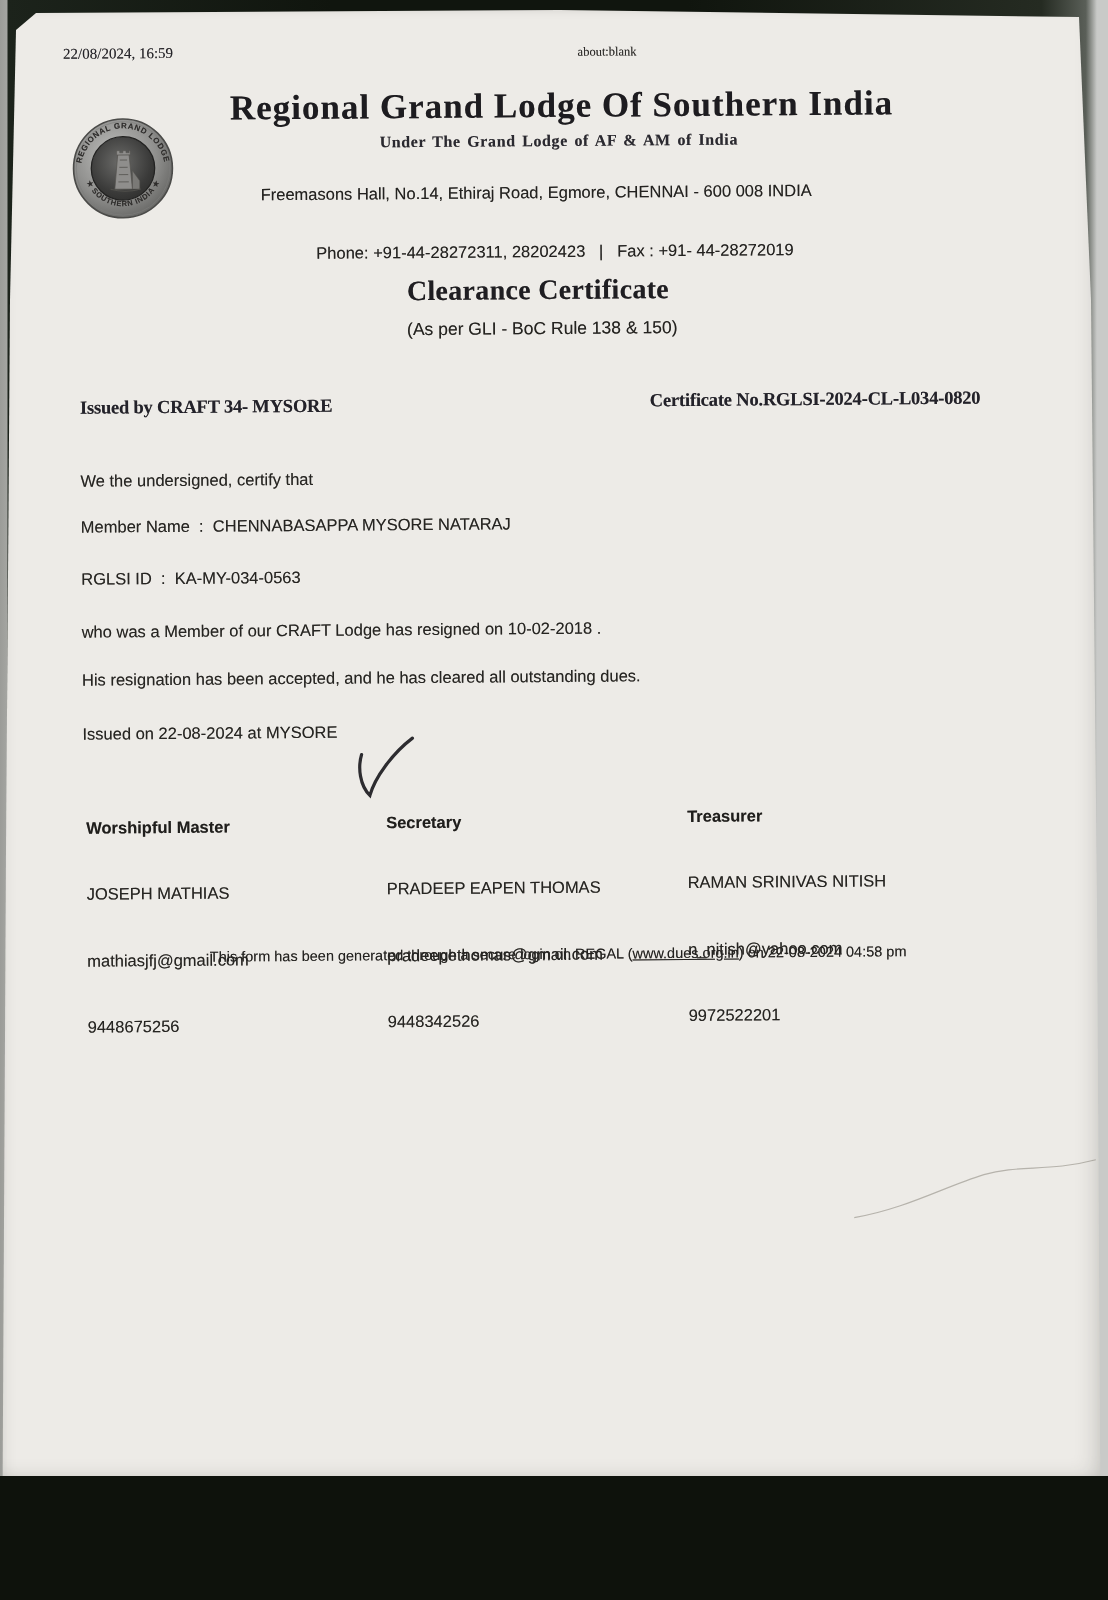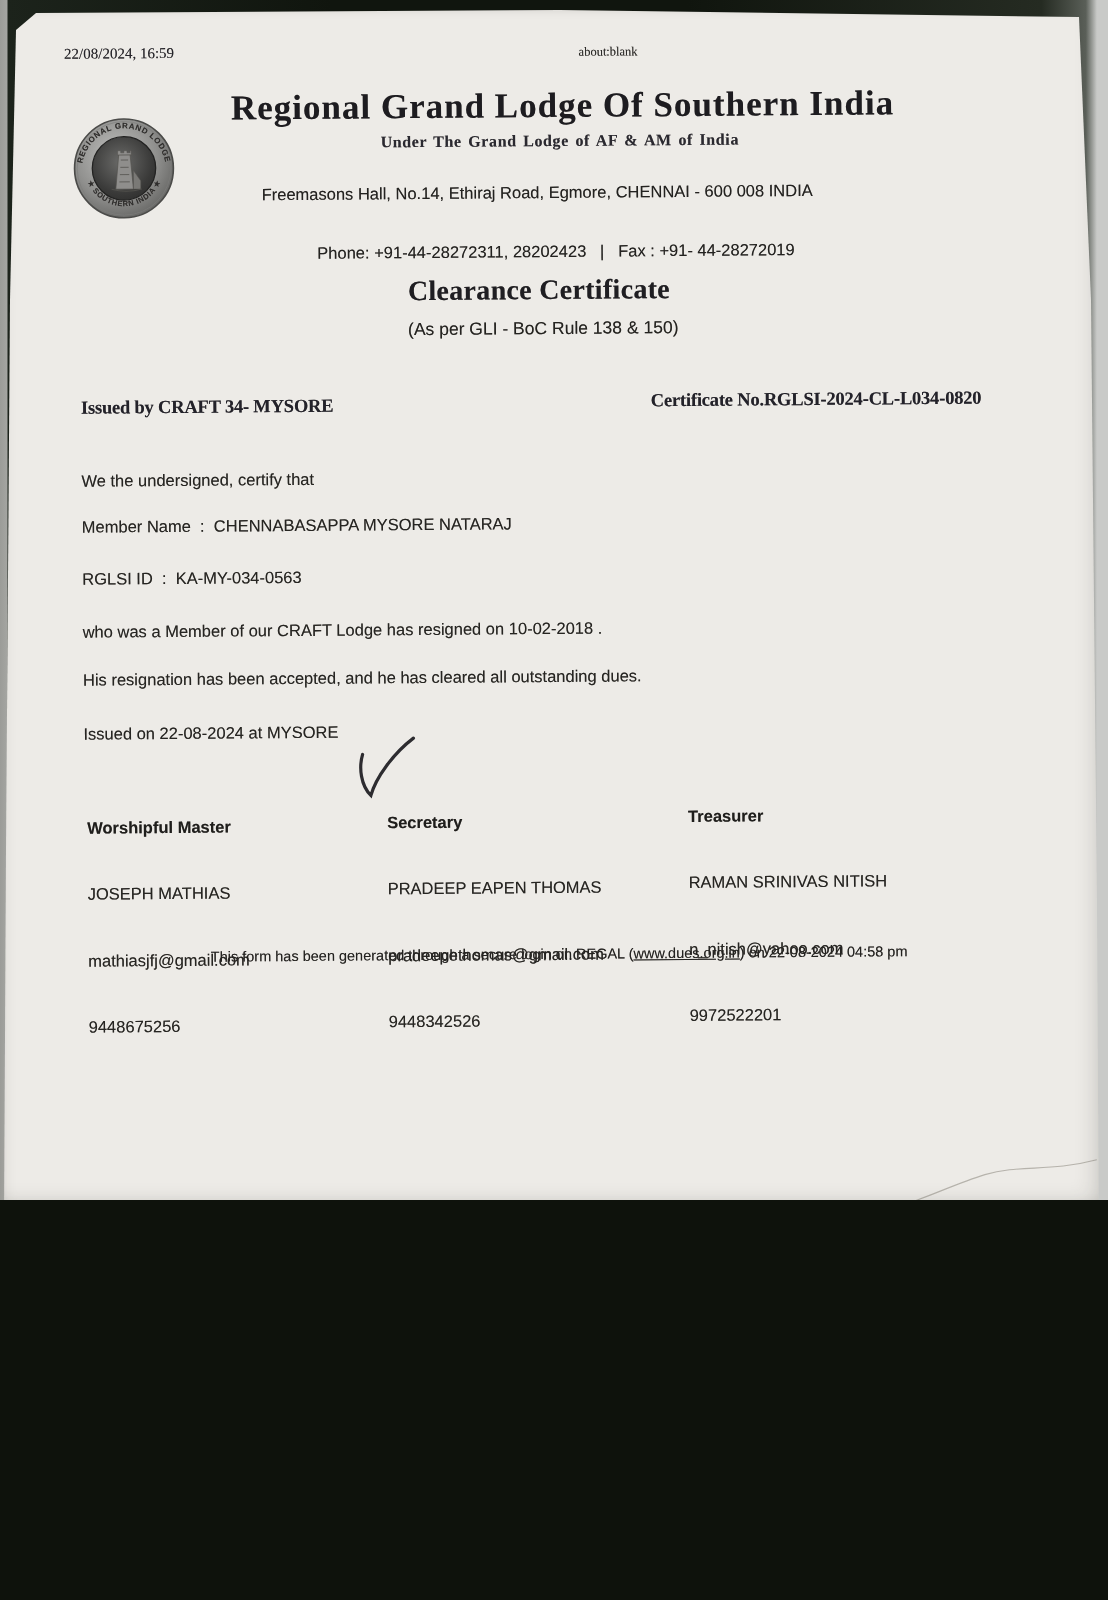--- a/index.html
+++ b/index.html
@@ -1,18 +1,18 @@
 <!DOCTYPE html>
 <html><head>
 <meta charset="utf-8">
 <style>
   html,body{margin:0;padding:0;background:#0e120c;}
   .photo{
     position:relative;
-    width:1108px;height:1200px;
+    width:1108px;height:1476px;
     overflow:hidden;
     background:linear-gradient(90deg,#9b9c98 0px,#a4a5a1 7px,#1c231b 8px,#10150e 30%,#10150e 62%,#252b22 94%,#5a5f58 98%,#c9cac8 99%,#c9cac8 100%);
     font-family:"Liberation Sans",sans-serif;
   }
   .paper{
     position:absolute;inset:0;
     clip-path:polygon(16px 30px,36px 13px,560px 10px,1079px 17px,1091px 300px,1097px 900px,1101px 1600px,2px 1600px,6px 850px,10px 300px);
     background:
       radial-gradient(ellipse 520px 260px at 99% 0%, rgba(30,35,28,0.18), transparent 60%),
       radial-gradient(ellipse 900px 520px at 82% 101%, rgba(255,255,255,0.45), transparent 62%),

